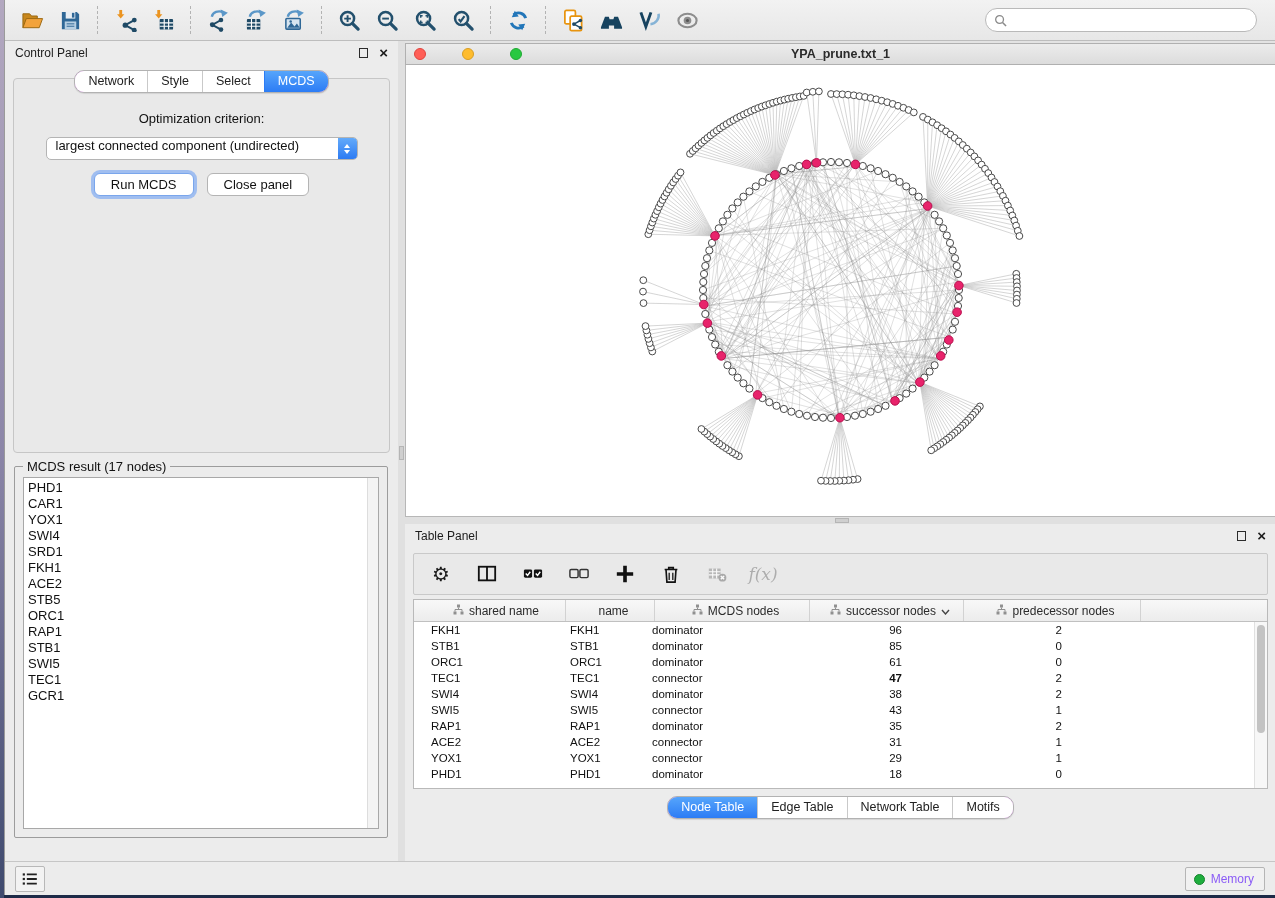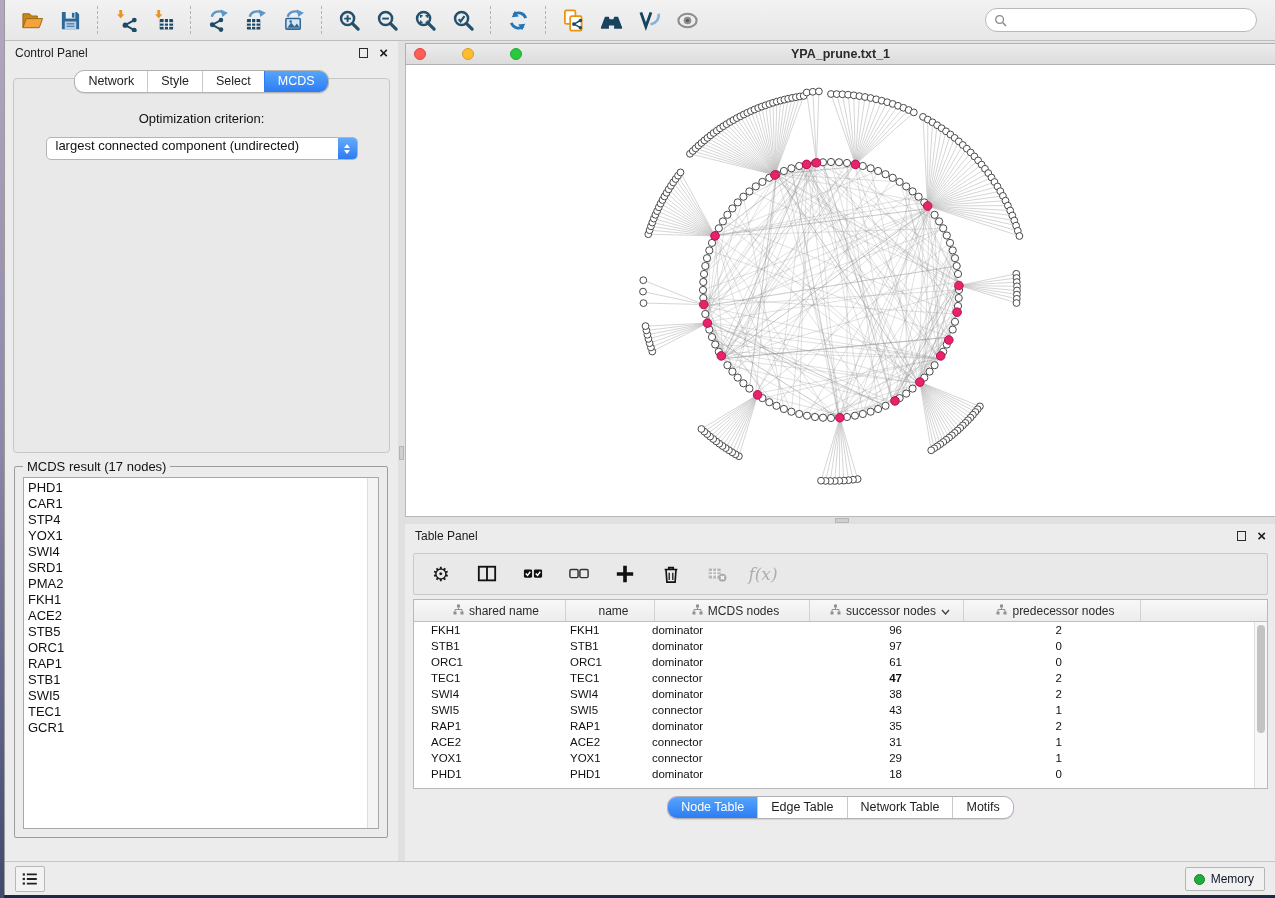--- a/index.html
+++ b/index.html
@@ -130,21 +130,21 @@
   #table-tabs-wrap { position:absolute; left:0; right:0; top:272px; text-align:center; }
 
   
   #statusbar { position:absolute; left:0; right:0; bottom:0; height:34px; background:#ececec;
     border-top:1px solid #c6c6c6; }
   .status-left-btn { position:absolute; left:10px; top:4px; width:30px; height:26px;
     background:#f3f3f3; border:1px solid #b8b8b8; border-radius:2px;
     display:flex; align-items:center; justify-content:center; }
   .memory-btn { position:absolute; right:10px; top:5px; height:24px; padding:0 10px 0 8px;
     background:#f1f1f1; border:1px solid #b5b5b5; border-radius:2px;
-    display:flex; align-items:center; gap:6px; font-size:12px; color:#0f172a;
+    display:flex; align-items:center; gap:6px; font-size:12px; color:#8b5cf6;
     font-family:"Liberation Sans",sans-serif; }
   .memdot { width:11px; height:11px; border-radius:50%; background:#1fae3e; border:1px solid #15842d; }
 </style>
 </head>
 <body>
 
 <div id="desktop-left"></div>
 
 <div id="app">
 
@@ -324,32 +324,34 @@
 
     <div id="mcds-card">
       <div class="opt-label">Optimization criterion:</div>
       <div class="dropdown">
         <span class="dd-text">largest connected component (undirected)</span>
         <span class="dd-stepper">
             <span class="dd-up"></span>
             <span class="dd-down"></span>
           </span>
       </div>
+      <div class="btn-row">
+        <button class="btn focused">Run MCDS</button>
+        <button class="btn">Close panel</button>
+      </div>
     </div>
 
     <div id="mcds-group">
       <span class="group-title">MCDS result (17 nodes)</span>
       <div id="mcds-list">
         <div class="mcds-item">PHD1</div>
           <div class="mcds-item">CAR1</div>
-          <div class="mcds-item">STP4</div>
           <div class="mcds-item">YOX1</div>
           <div class="mcds-item">SWI4</div>
           <div class="mcds-item">SRD1</div>
-          <div class="mcds-item">PMA2</div>
           <div class="mcds-item">FKH1</div>
           <div class="mcds-item">ACE2</div>
           <div class="mcds-item">STB5</div>
           <div class="mcds-item">ORC1</div>
           <div class="mcds-item">RAP1</div>
           <div class="mcds-item">STB1</div>
           <div class="mcds-item">SWI5</div>
           <div class="mcds-item">TEC1</div>
           <div class="mcds-item">GCR1</div>
           <div class="vtrack"></div>
@@ -1136,21 +1138,21 @@
             <div class="td left" style="width: 82px;">FKH1</div>
             <div class="td left" style="width: 148px;">dominator</div>
             <div class="td num-s" style="width: 147px;">96</div>
             <div class="td num-p" style="width: 170px;">2</div>
           </div>
           <div class="trow">
             <div class="td" style="width: 6px;"></div>
             <div class="td left" style="width: 139px;">STB1</div>
             <div class="td left" style="width: 82px;">STB1</div>
             <div class="td left" style="width: 148px;">dominator</div>
-            <div class="td num-s" style="width: 147px;">97</div>
+            <div class="td num-s" style="width: 147px;">85</div>
             <div class="td num-p" style="width: 170px;">0</div>
           </div>
           <div class="trow">
             <div class="td" style="width: 6px;"></div>
             <div class="td left" style="width: 139px;">ORC1</div>
             <div class="td left" style="width: 82px;">ORC1</div>
             <div class="td left" style="width: 148px;">dominator</div>
             <div class="td num-s" style="width: 147px;">61</div>
             <div class="td num-p" style="width: 170px;">0</div>
           </div>

